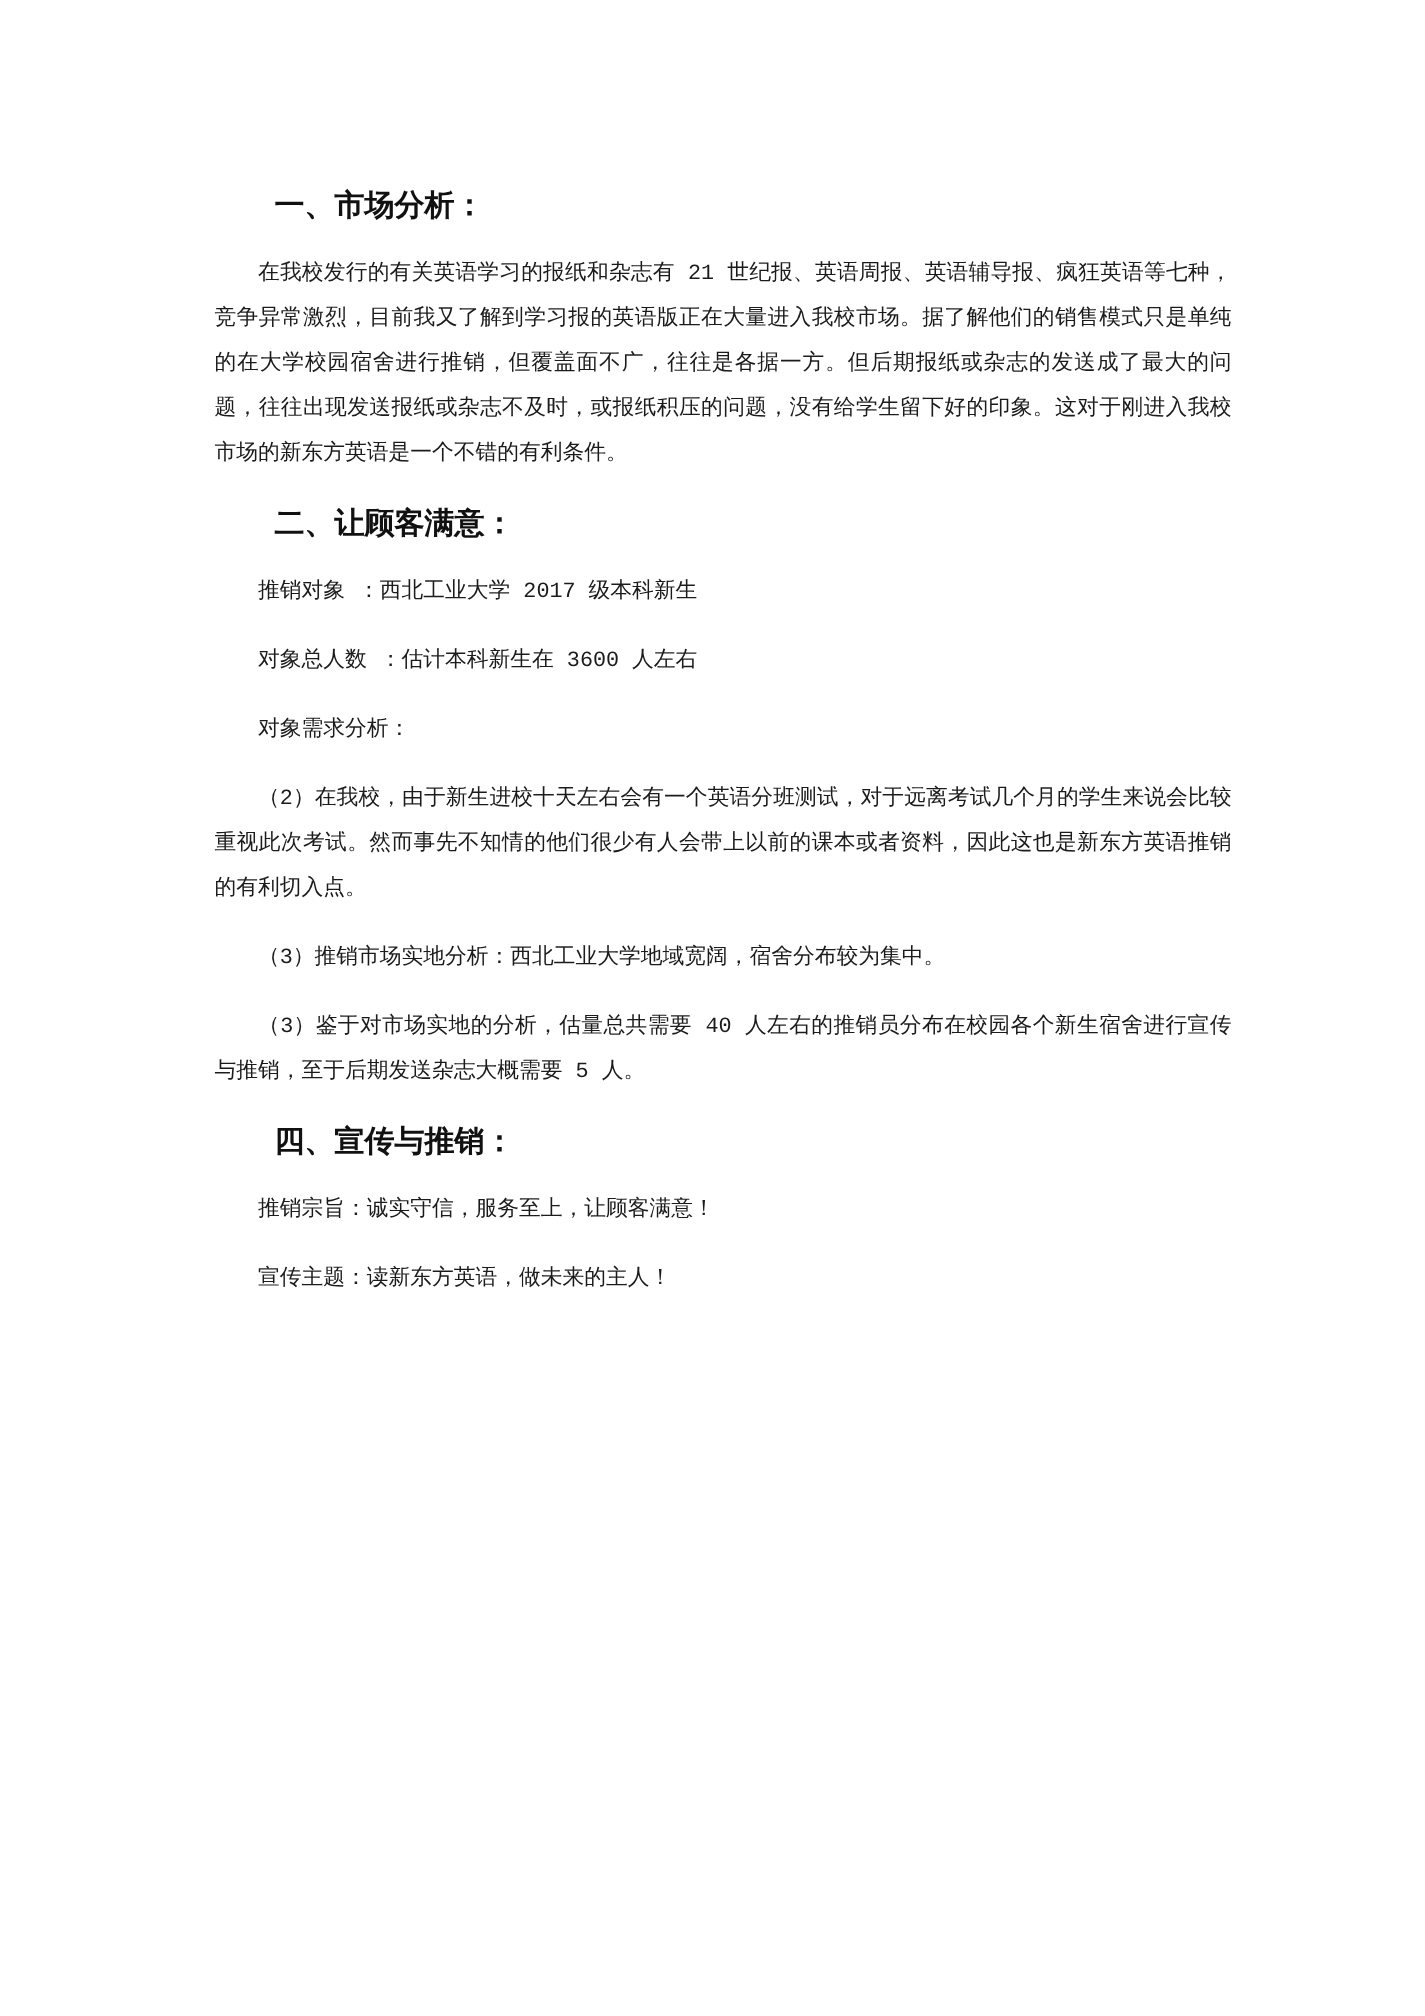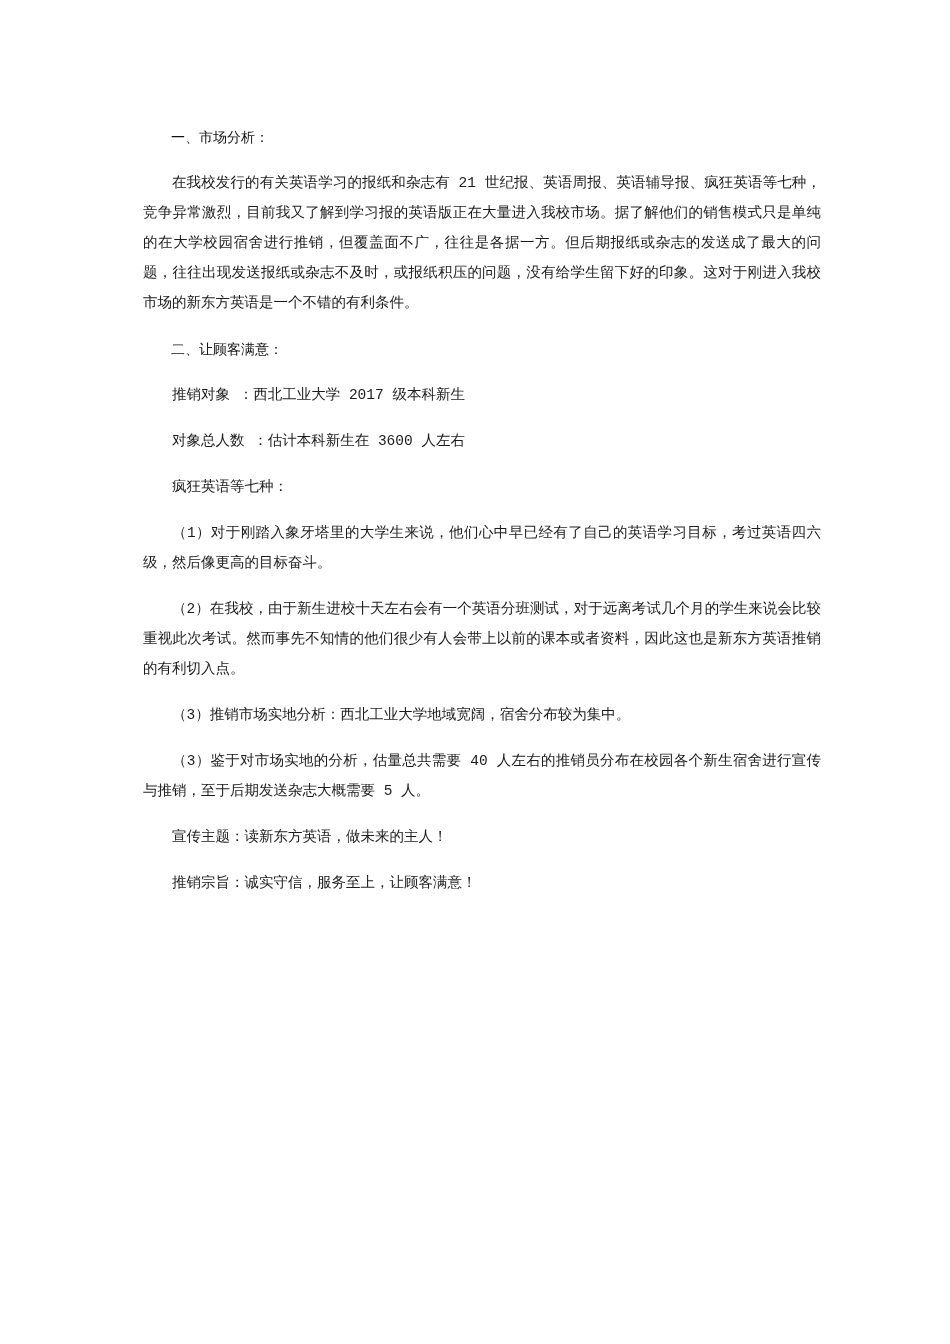--- a/index.html
+++ b/index.html
@@ -34,46 +34,46 @@
     font-size: 14.5px;
     line-height: 30px;
     text-indent: 2em;
     text-align: justify;
     color: #1b1b1b;
     word-break: normal;
   }
   .doc-h {
     margin: 16px 0 0 0;
     font-family: "Liberation Sans", "DejaVu Sans", sans-serif;
-    font-weight: normal;
-    font-size: 14px;
+    font-weight: bold;
+    font-size: 20px;
     line-height: 30px;
     text-indent: 2em;
     color: #111111;
   }
   .doc-content > :first-child {
     margin-top: 0;
   }
 </style>
 </head>
 <body>
 
 <div class="page">
   <div class="doc-content">
 
     <p class="doc-h">一、市场分析：</p>
     <p class="doc-p">在我校发行的有关英语学习的报纸和杂志有 21 世纪报、英语周报、英语辅导报、疯狂英语等七种，竞争异常激烈，目前我又了解到学习报的英语版正在大量进入我校市场。据了解他们的销售模式只是单纯的在大学校园宿舍进行推销，但覆盖面不广，往往是各据一方。但后期报纸或杂志的发送成了最大的问题，往往出现发送报纸或杂志不及时，或报纸积压的问题，没有给学生留下好的印象。这对于刚进入我校市场的新东方英语是一个不错的有利条件。</p>
 
     <p class="doc-h">二、让顾客满意：</p>
     <p class="doc-p">推销对象 ：西北工业大学 2017 级本科新生</p>
     <p class="doc-p">对象总人数 ：估计本科新生在 3600 人左右</p>
-    <p class="doc-p">疯狂英语等七种：</p>
-    <p class="doc-p">（1）对于刚踏入象牙塔里的大学生来说，他们心中早已经有了自己的英语学习目标，考过英语四六级，然后像更高的目标奋斗。</p>
+    <p class="doc-p">对象需求分析：</p>
     <p class="doc-p">（2）在我校，由于新生进校十天左右会有一个英语分班测试，对于远离考试几个月的学生来说会比较重视此次考试。然而事先不知情的他们很少有人会带上以前的课本或者资料，因此这也是新东方英语推销的有利切入点。</p>
 
     <p class="doc-p">（3）推销市场实地分析：西北工业大学地域宽阔，宿舍分布较为集中。</p>
     <p class="doc-p">（3）鉴于对市场实地的分析，估量总共需要 40 人左右的推销员分布在校园各个新生宿舍进行宣传与推销，至于后期发送杂志大概需要 5 人。</p>
 
+    <p class="doc-h">四、宣传与推销：</p>
+    <p class="doc-p">推销宗旨：诚实守信，服务至上，让顾客满意！</p>
     <p class="doc-p">宣传主题：读新东方英语，做未来的主人！</p>
-    <p class="doc-p">推销宗旨：诚实守信，服务至上，让顾客满意！</p>
 
   </div>
 </div>
 
 </body></html>

